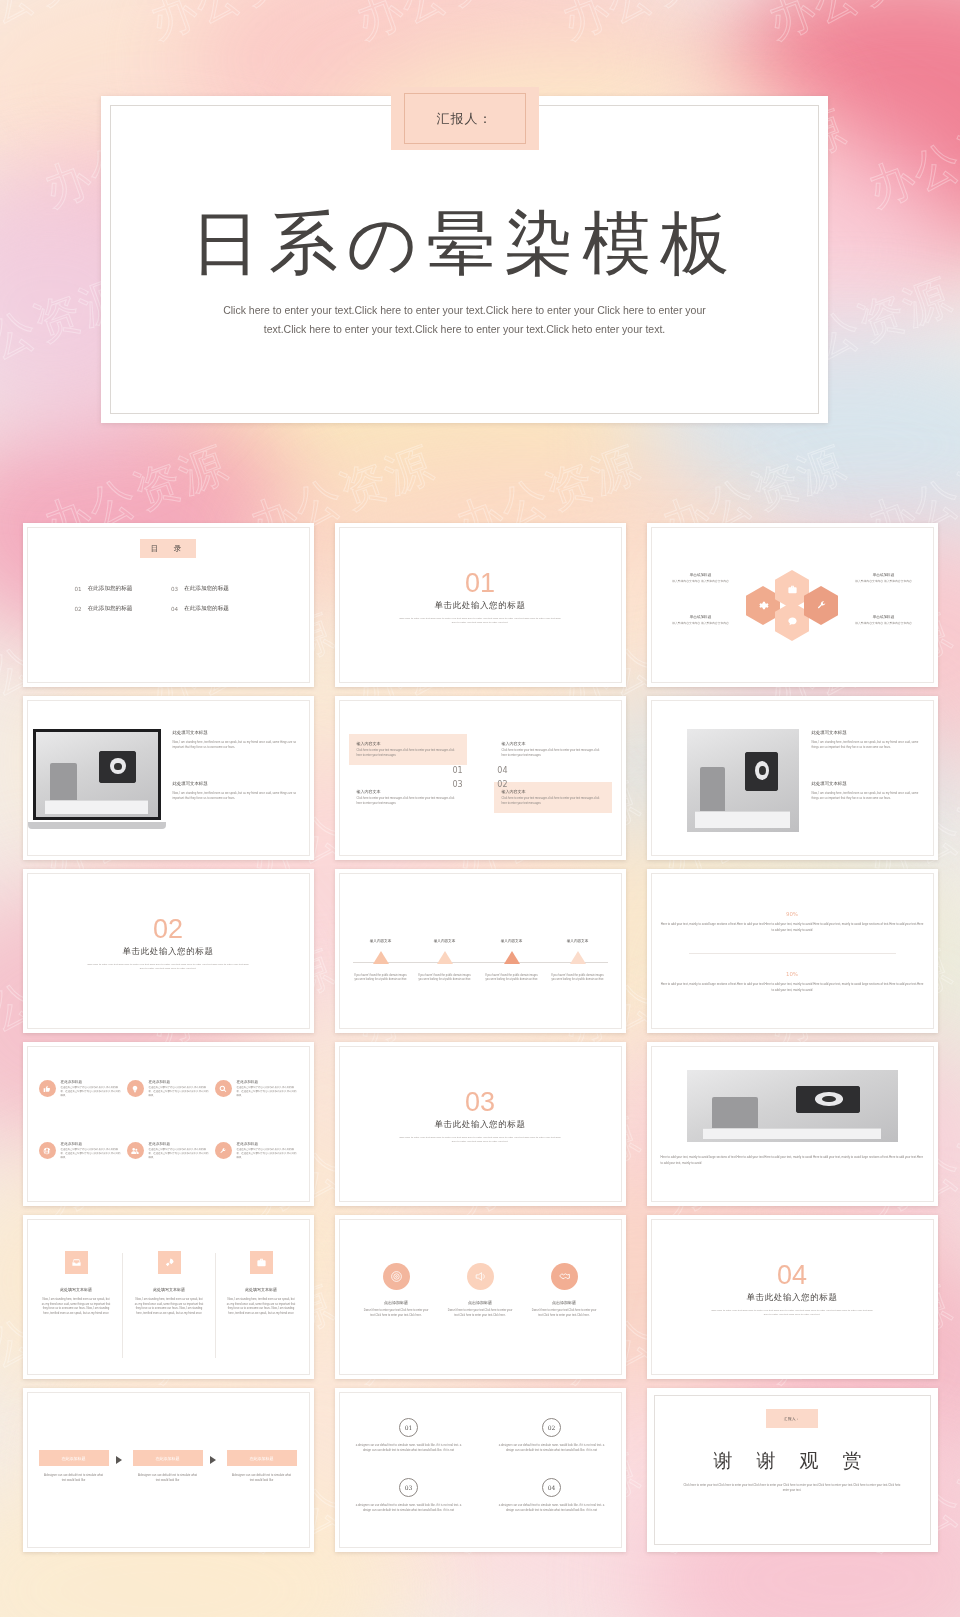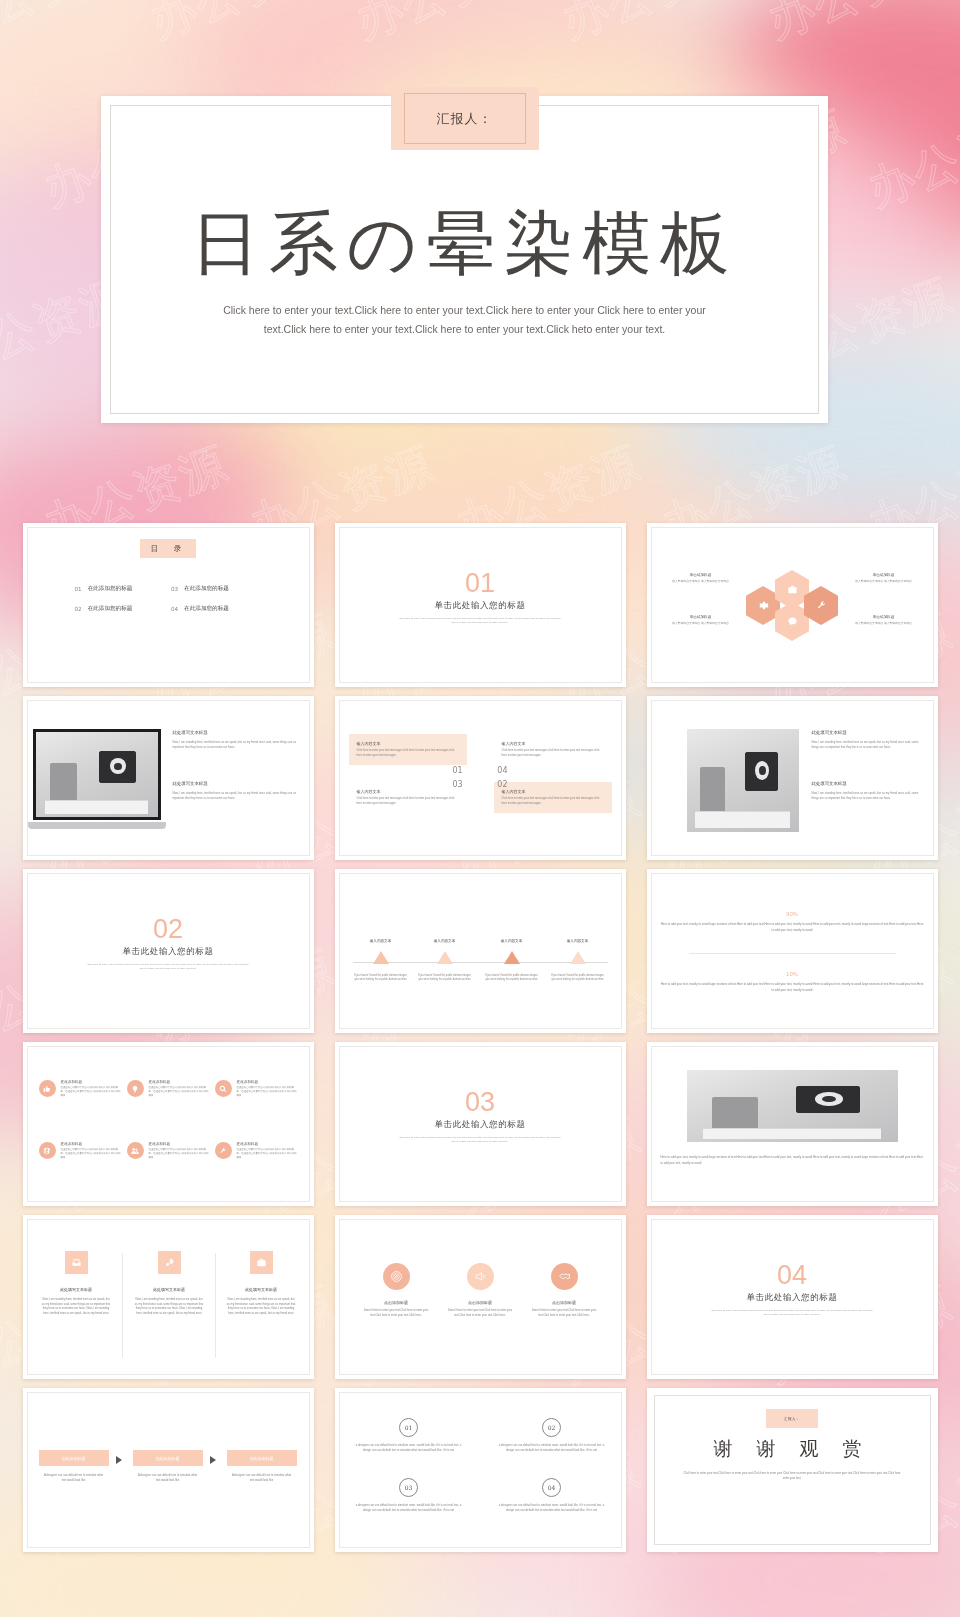--- a/index.html
+++ b/index.html
@@ -223,21 +223,21 @@
               margin:0 auto; display:flex; align-items:center; justify-content:center;
               font-size:6px; color:#5a5754; font-family:"DejaVu Serif", serif; }
   .nc .b { font-size:2.8px; line-height:1.75; color:#8a8480; margin-top:6px; }
 
   
   .tk-badge { width:52px; height:19px; background:#fbd9c9; margin:21px auto 0;
               display:flex; align-items:center; justify-content:center;
               font-size:3.6px; color:#4c4845; letter-spacing:.5px;
               font-family:"DejaVu Serif", serif; }
   .tk-h { text-align:center; font-size:19px; color:#3f3c3a; letter-spacing:9px;
-          margin-top:8px; font-family:"DejaVu Serif", serif; }
+          margin-top:20px; font-family:"DejaVu Serif", serif; }
   .tk-b { text-align:center; font-size:2.8px; line-height:1.85; color:#8a8480;
           margin-top:9px; padding:0 36px; }
   .tk-frame { position:absolute; inset:7px; border:1px solid #e3dfdc; }
   .tk-slide { background:#fff; }
 </style>
 </head>
 <body>
 
 <div id="bg">
     <div class="wc" style="background: rgb(253, 227, 210); left: -80px; top: -60px; width: 520px; height: 300px; opacity: 0.95;"></div>

